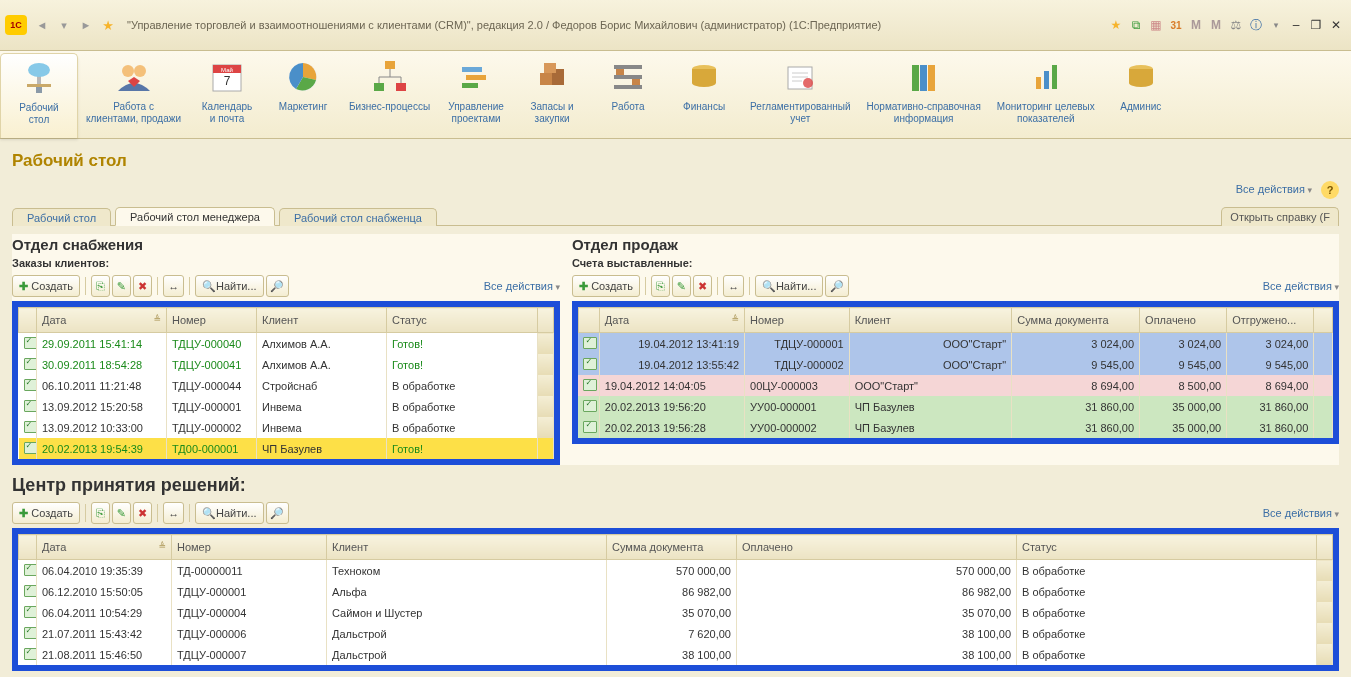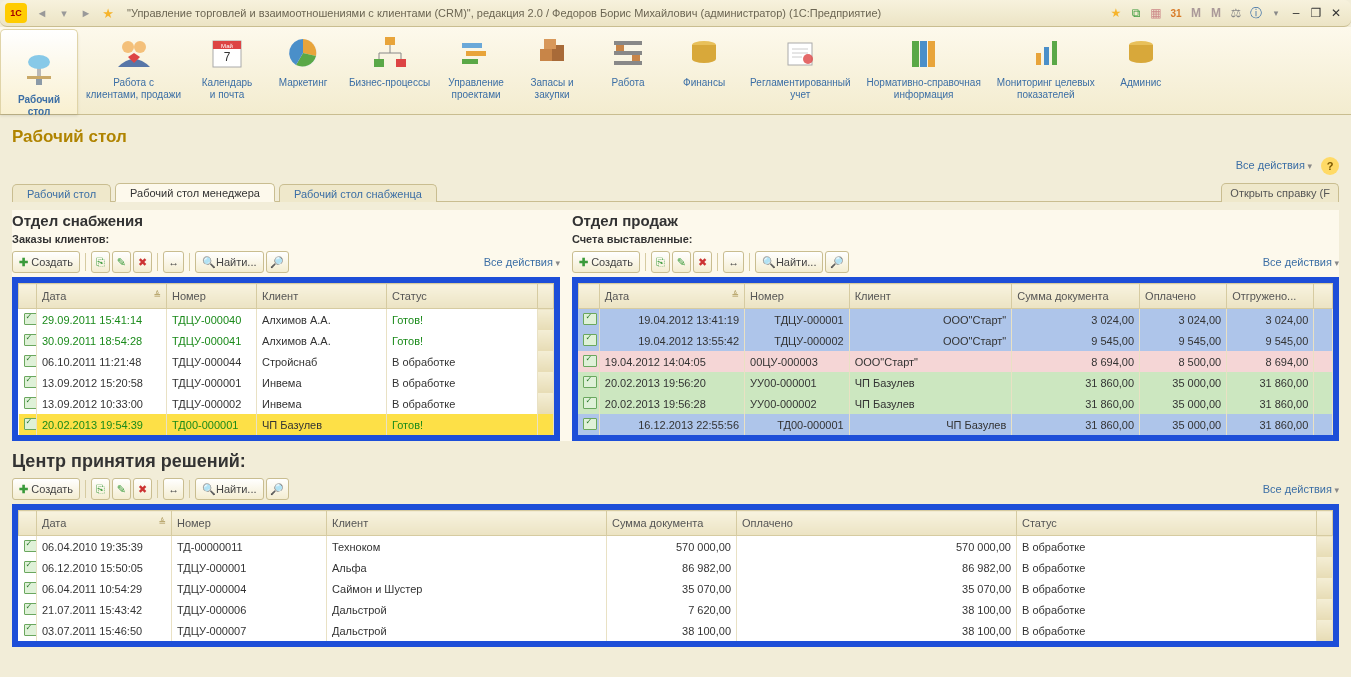--- a/index.html
+++ b/index.html
@@ -1,27 +1,27 @@
 <!DOCTYPE html>
 <html><head>
 <meta charset="utf-8">
 <style>
 html,body{margin:0;padding:0;font-family:Tahoma,Arial,sans-serif;font-size:11px;color:#333;background:#f2edd8;height:100%;}
 body{width:1351px;height:677px;overflow:hidden;}
-.titlebar{height:26px;background:linear-gradient(#f7f2dd,#ece4c5);border-bottom:1px solid #c9bd90;display:flex;align-items:center;padding:0 5px;border-radius:7px;}
+.titlebar{height:26px;background:linear-gradient(#f7f2dd,#ece4c5);border-bottom:1px solid #c9bd90;display:flex;align-items:center;padding:12px 5px;}
 .titlebar .navbtn{width:22px;height:20px;display:inline-flex;align-items:center;justify-content:center;color:#999;cursor:default;border-radius:3px;}
 .titlebar .star{color:#f6b42c;font-size:13px;}
 .titlebar .title{margin-left:8px;color:#6c6653;white-space:nowrap;overflow:hidden;font-size:11px;}
 .titlebar .spacer{flex:1;}
 .titlebar .ticon{width:18px;height:18px;display:inline-flex;align-items:center;justify-content:center;margin:0 1px;font-size:12px;cursor:default;}
 .logo{width:22px;height:20px;border-radius:4px;background:#ffcc00;color:#a50000;font-size:9px;font-weight:bold;display:inline-flex;align-items:center;justify-content:center;margin-right:4px;}
 
 .maintb{height:83px;background:linear-gradient(#fdf9ec,#f3eccf);border-bottom:1px solid #c9bd90;display:flex;align-items:stretch;padding-top:4px;}
 .maintb .mitem{display:flex;flex-direction:column;align-items:center;justify-content:flex-start;padding:0 8px;min-width:60px;color:#3b6ea5;font-size:10px;text-align:center;cursor:default;line-height:1.2;}
-.maintb .mitem.active{background:linear-gradient(#fff,#f9f0d0);border:1px solid #e0d4a8;border-bottom:none;border-radius:5px 5px 0 0;box-shadow:0 2px 3px rgba(0,0,0,.1);margin-top:-2px;padding-top:18px;font-weight:bold;}
+.maintb .mitem.active{background:linear-gradient(#fff,#f9f0d0);border:1px solid #e0d4a8;border-bottom:none;border-radius:5px 5px 0 0;box-shadow:0 2px 3px rgba(0,0,0,.1);margin-top:-2px;padding-top:2px;}
 .maintb .mitem .mic{width:44px;height:44px;margin-bottom:2px;display:flex;align-items:center;justify-content:center;}
 .mic svg{width:44px;height:44px;}
 
 .page{padding:8px 12px;}
 .pagetitle{color:#b08400;font-size:17px;font-weight:bold;margin:4px 0 10px;}
 .actions-right{text-align:right;margin-bottom:4px;}
 .link{color:#3b6ea5;cursor:pointer;}
 .help-ic{display:inline-block;width:18px;height:18px;border-radius:9px;background:#ffda66;color:#7a5500;text-align:center;line-height:18px;font-weight:bold;margin-left:6px;vertical-align:middle;}
 
 .tabs{display:flex;align-items:flex-end;border-bottom:1px solid #c9bd90;height:22px;position:relative;}
@@ -423,30 +423,20 @@
                 <td>ЧП Базулев</td>
                 <td class="num">31 860,00</td>
                 <td class="num">35 000,00</td>
                 <td class="num">31 860,00</td>
                 <td class="scrollcol"></td>
               </tr>
               <tr class="bg-green">
                 <td class="ricon"><span class="row-ic"></span></td>
                 <td>20.02.2013 19:56:28</td>
                 <td>УУ00-000002</td>
-                <td>ЧП Базулев</td>
-                <td class="num">31 860,00</td>
-                <td class="num">35 000,00</td>
-                <td class="num">31 860,00</td>
-                <td class="scrollcol"></td>
-              </tr>
-              <tr class="sel2">
-                <td class="ricon"><span class="row-ic"></span></td>
-                <td>16.12.2013 22:55:56</td>
-                <td>ТД00-000001</td>
                 <td>ЧП Базулев</td>
                 <td class="num">31 860,00</td>
                 <td class="num">35 000,00</td>
                 <td class="num">31 860,00</td>
                 <td class="scrollcol"></td>
               </tr>
             </tbody>
         </table>
       </div>
     </div>
@@ -531,21 +521,21 @@
               <td>21.07.2011 15:43:42</td>
               <td>ТДЦУ-000006</td>
               <td>Дальстрой</td>
               <td class="num">7 620,00</td>
               <td class="num">38 100,00</td>
               <td>В обработке</td>
               <td class="scrollcol"></td>
             </tr>
             <tr>
               <td class="ricon"><span class="row-ic"></span></td>
-              <td>03.07.2011 15:46:50</td>
+              <td>21.08.2011 15:46:50</td>
               <td>ТДЦУ-000007</td>
               <td>Дальстрой</td>
               <td class="num">38 100,00</td>
               <td class="num">38 100,00</td>
               <td>В обработке</td>
               <td class="scrollcol"></td>
             </tr>
           </tbody>
       </table>
     </div>

